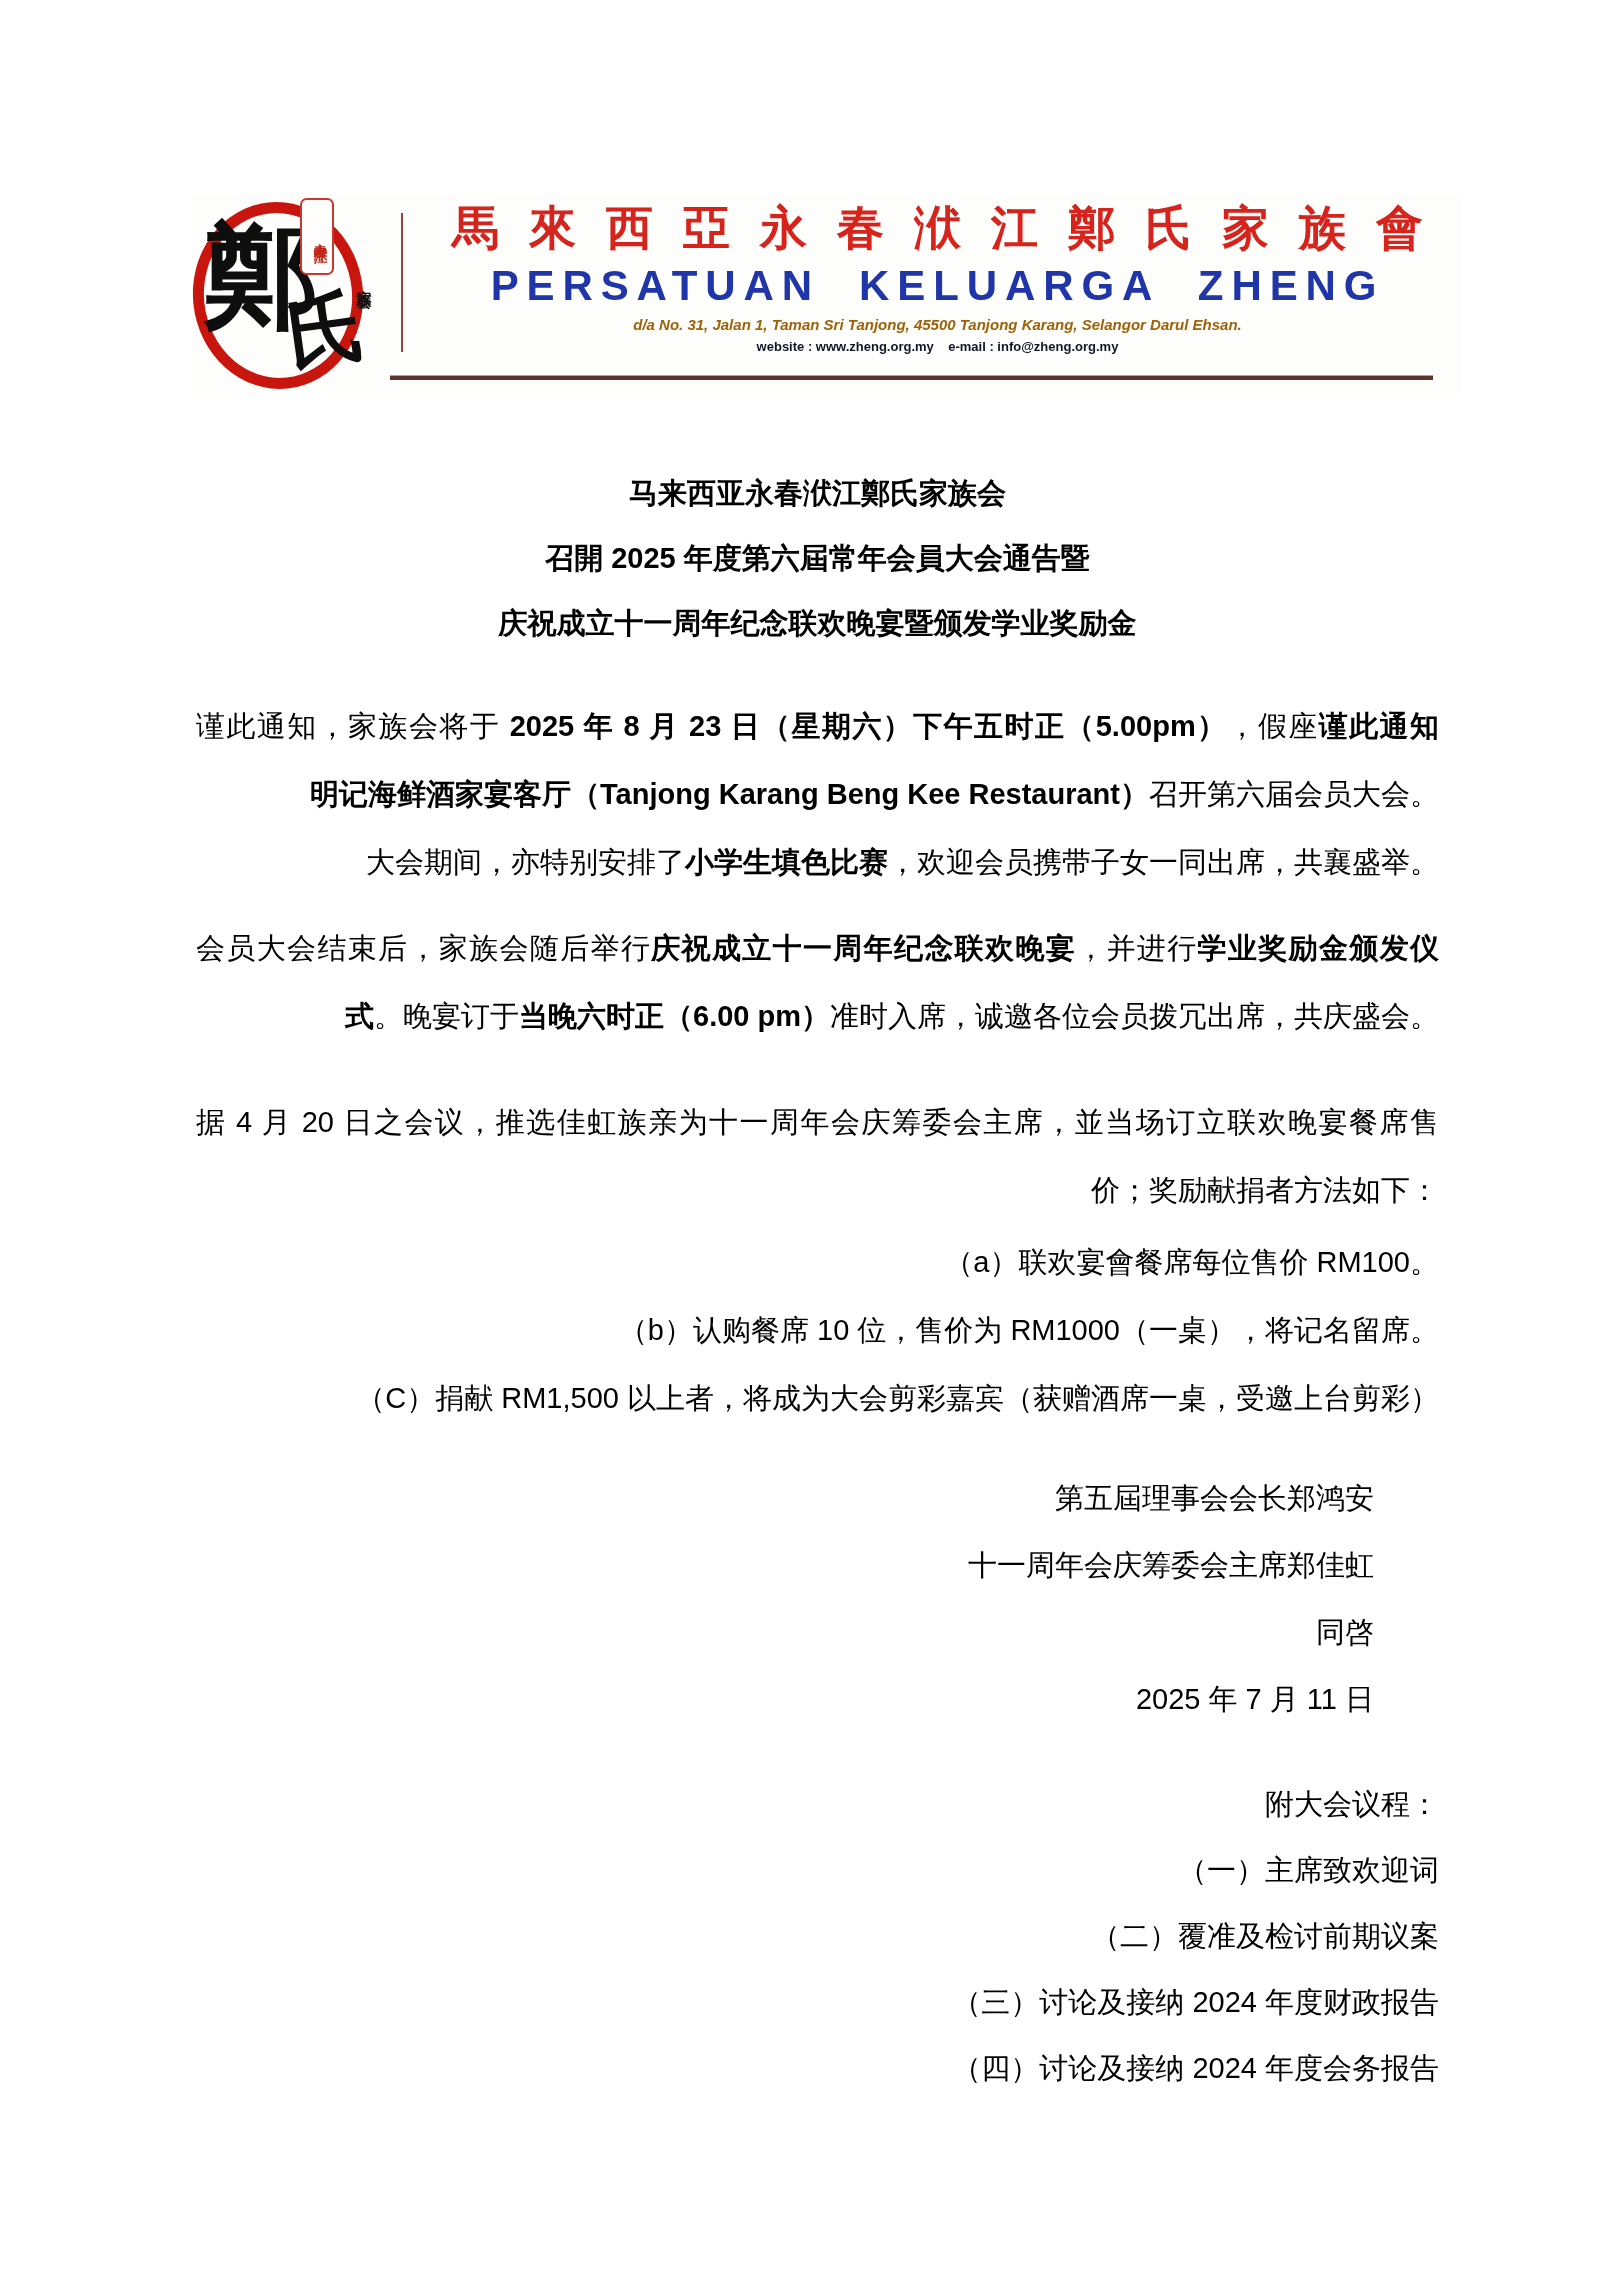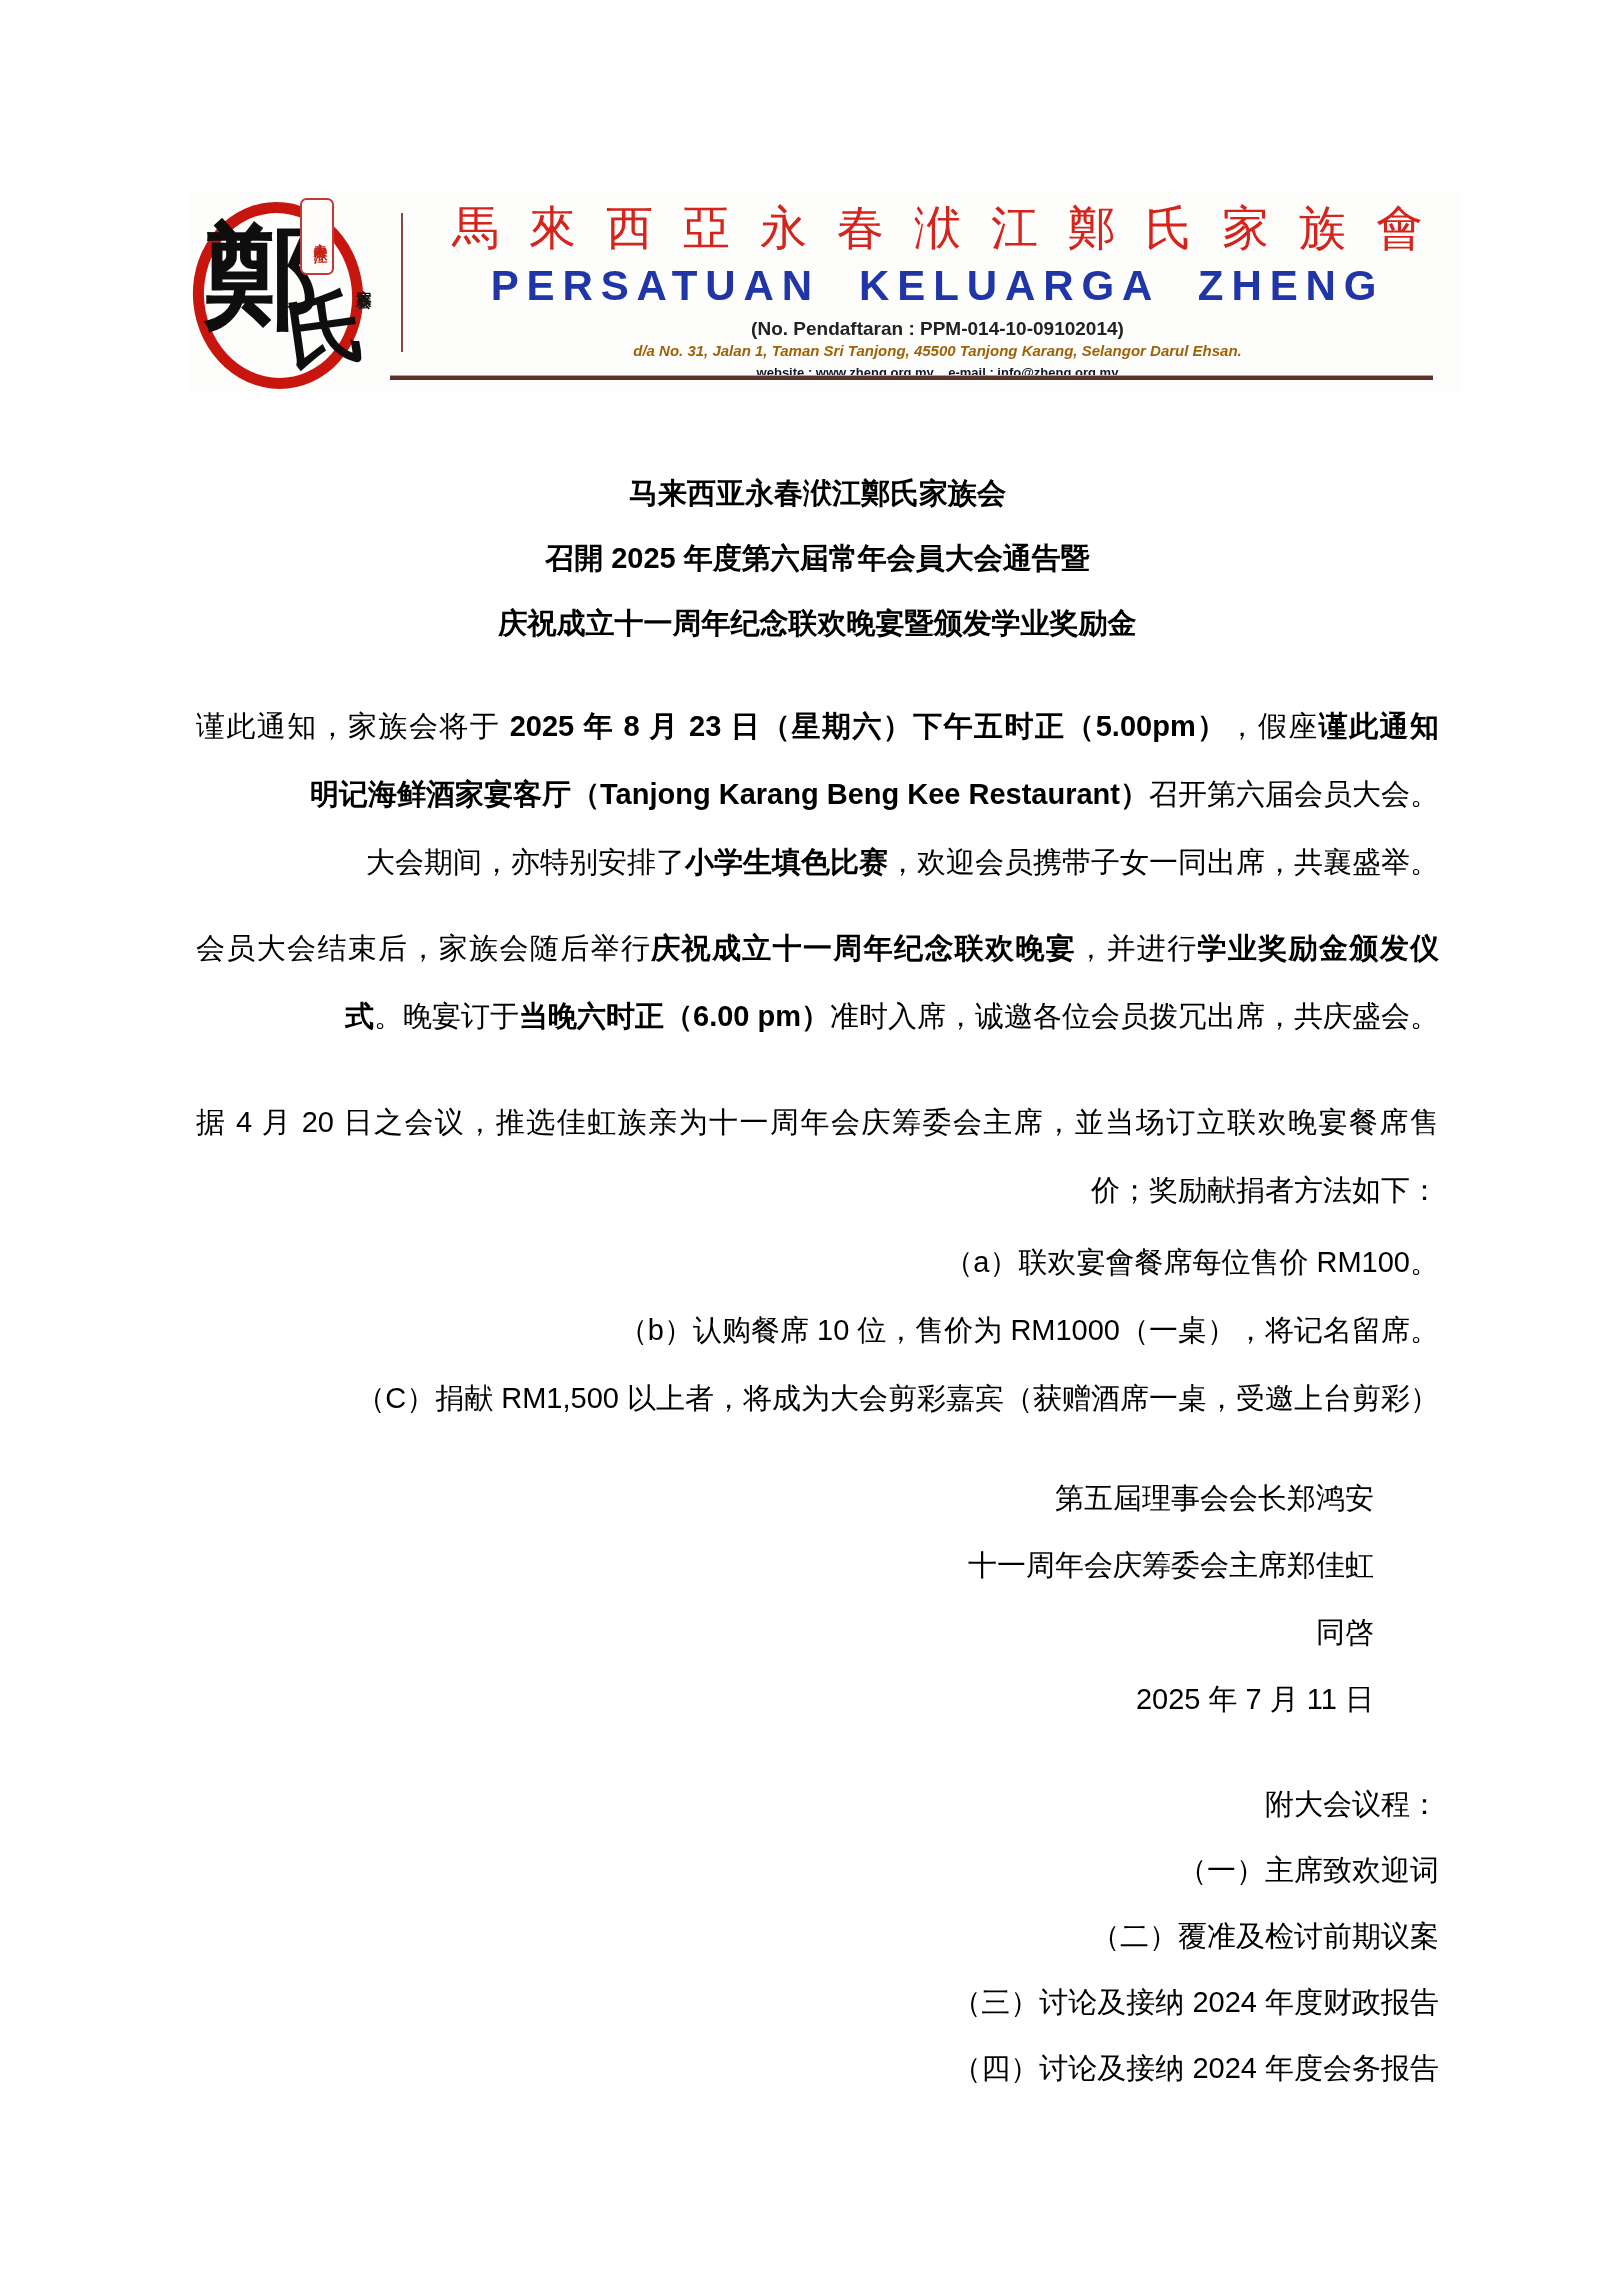--- a/index.html
+++ b/index.html
@@ -30,21 +30,21 @@
     position:absolute;left:97px;top:98px;font-size:77px;line-height:77px;
     font-family:"DejaVu Serif",serif;font-weight:bold;color:#0e0e0e;transform:rotate(-8deg);
   }
   .seal-side{
     position:absolute;left:164px;top:84px;writing-mode:vertical-rl;text-orientation:upright;
     font-size:15px;letter-spacing:2.6px;color:#141414;font-family:"DejaVu Serif",serif;font-weight:bold;
   }
   .v-rule{position:absolute;left:211px;top:19.6px;width:2px;height:139px;background:#8f4340;}
   .lh-text{position:absolute;left:226px;top:0;width:1043px;text-align:center;}
   .lh-cn{
-    margin-top:5.2px;font-size:47px;line-height:60px;font-weight:normal;color:#d6231b;
+    margin-top:5.2px;font-size:47px;line-height:60px;font-weight:bold;color:#d6231b;
     letter-spacing:30px;margin-right:-30px;font-family:"DejaVu Serif",serif;white-space:nowrap;
   }
   .lh-en{
     font-size:42px;line-height:56px;font-weight:bold;color:#1f35a8;
     letter-spacing:7.9px;white-space:pre;text-align:center;
   }
   .lh-reg{font-size:19px;line-height:23.6px;font-weight:bold;color:#222;margin-top:2.6px;}
   .lh-addr{font-size:15px;line-height:22px;font-weight:bold;color:#a16207;font-style:italic;}
   .lh-web{font-size:13px;line-height:22px;font-weight:bold;color:#0f172a;white-space:pre;}
   .lh-hr{
@@ -80,21 +80,20 @@
       <div class="seal-circle"></div>
       <div class="seal-main">鄭</div>
       <div class="seal-stamp">永春洑江</div>
       <div class="seal-shi">氏</div>
       <div class="seal-side">家族会</div>
     </div>
     <div class="v-rule"></div>
     <div class="lh-text">
       <div class="lh-cn">馬來西亞永春洑江鄭氏家族會</div>
       <div class="lh-en">PERSATUAN  KELUARGA  ZHENG</div>
-      <div class="lh-reg">(No. Pendaftaran : PPM-014-10-09102014)</div>
       <div class="lh-addr">d/a No. 31, Jalan 1, Taman Sri Tanjong, 45500 Tanjong Karang, Selangor Darul Ehsan.</div>
       <div class="lh-web">website : www.zheng.org.my    e-mail : info@zheng.org.my</div>
     </div>
     <div class="lh-hr"></div>
   </div>
 
   <div class="doc-title">
     <div class="tline">马来西亚永春洑江鄭氏家族会</div>
     <div class="tline">召開 2025 年度第六屆常年会員大会通告暨</div>
     <div class="tline">庆祝成立十一周年纪念联欢晚宴暨颁发学业奖励金</div>

